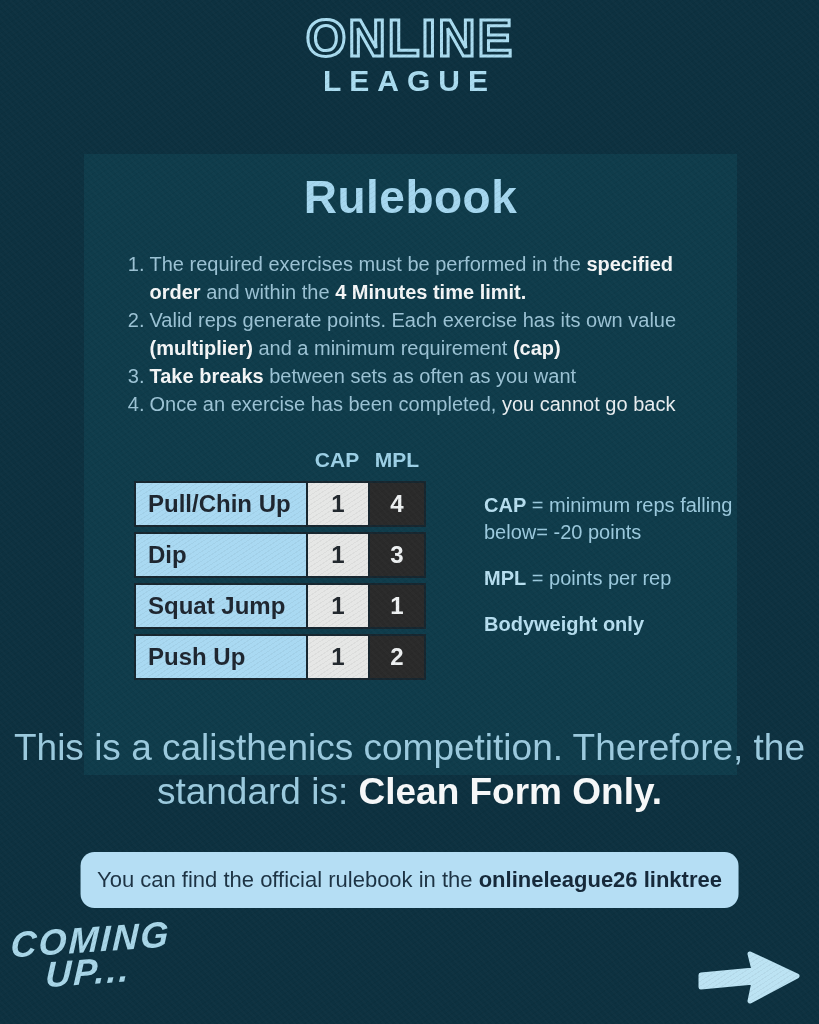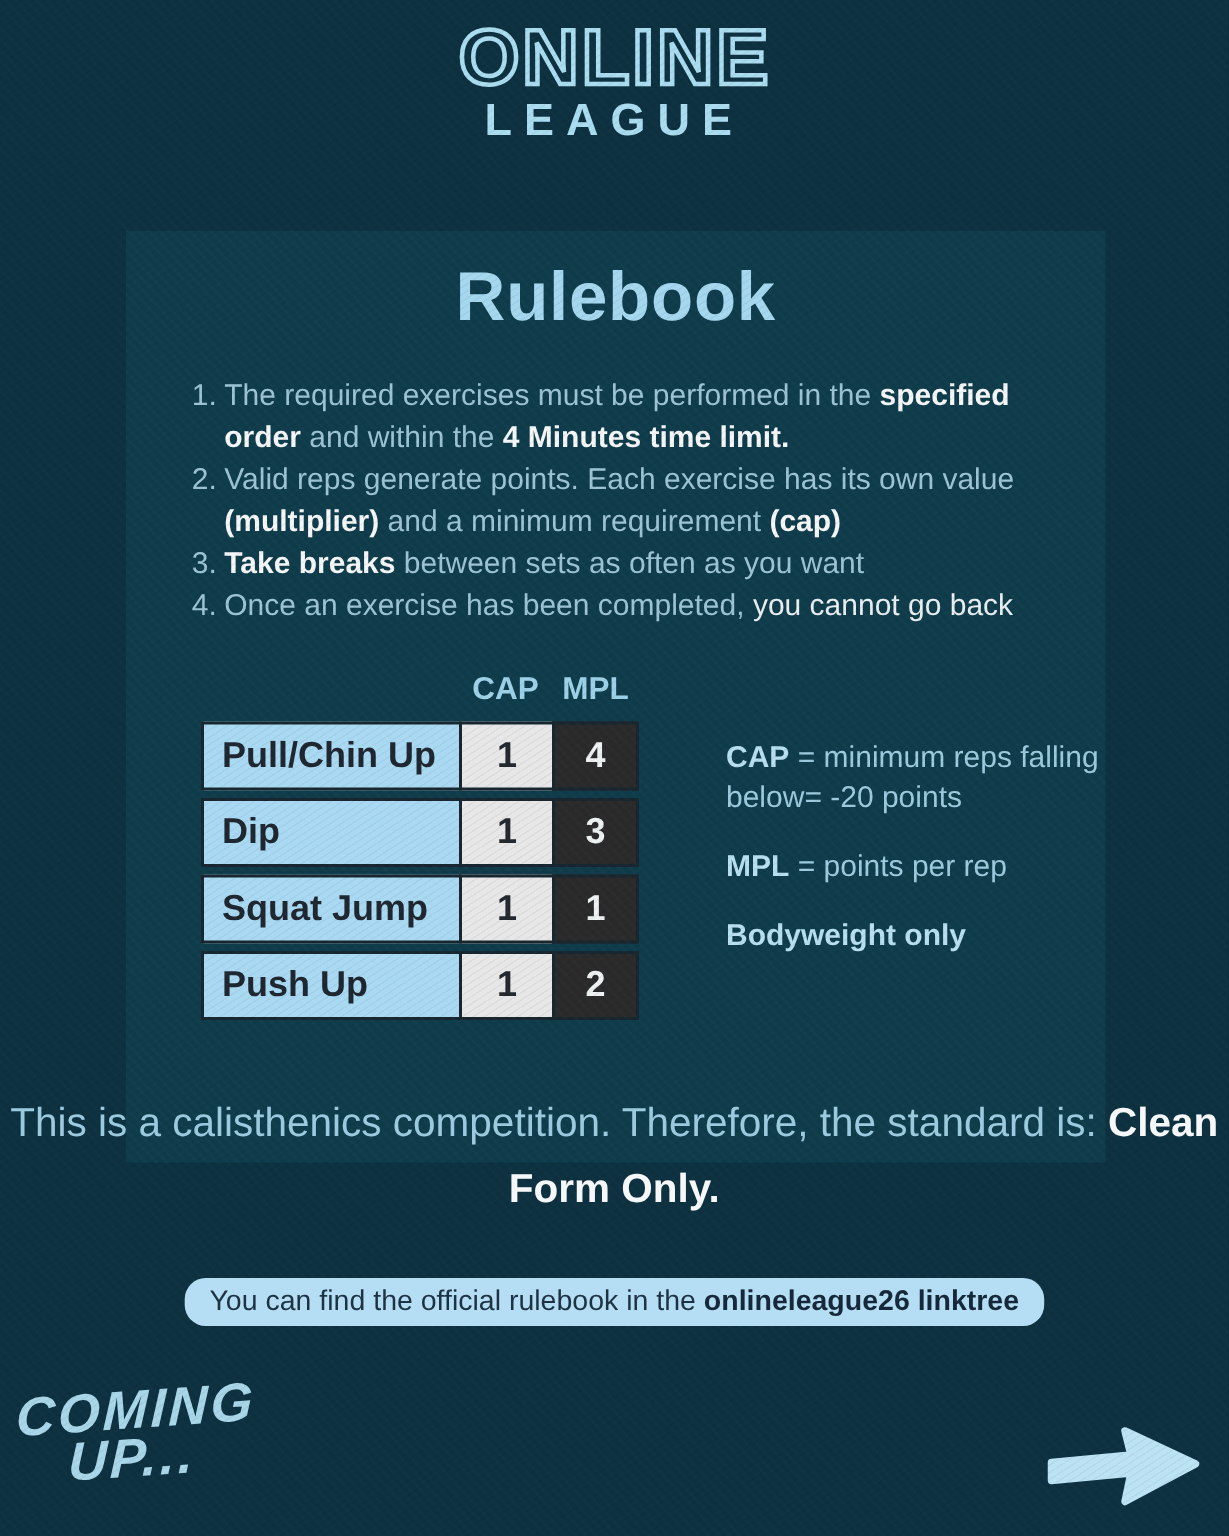--- a/index.html
+++ b/index.html
@@ -61,27 +61,27 @@
   .cell.mpl{background:#2a2a2a;color:#eef1f2;justify-content:center;font-size:24px;font-weight:bold;}
 
   
   .legend{position:absolute;left:400px;top:338px;width:252px;
     font-size:20px;line-height:27px;color:#9ccade;}
   .legend p{margin:0 0 19px 0;}
   .legend .seg-b{color:#b7dff0;font-weight:bold;}
 
   
   .closing{position:absolute;left:0;top:726px;width:100%;text-align:center;
-    font-size:27px;line-height:44px;color:#9bc9dd;z-index:2;}
+    font-size:37px;line-height:44px;color:#9bc9dd;z-index:2;}
   .closing .seg-b{color:#f5f7f8;font-weight:bold;}
 
   
   .pill{position:absolute;top:852px;left:50%;transform:translateX(-50%);
-    background:#b5def4;color:#1d3344;padding:5px 17px;border-radius:14px;
-    font-size:19px;white-space:nowrap;z-index:2;}
+    background:#b5def4;color:#1d3344;padding:15px 17px;border-radius:14px;
+    font-size:22px;white-space:nowrap;z-index:2;}
   .pill .seg-b{color:#16293a;font-weight:bold;}
 
   
   .graffiti{position:absolute;left:10px;top:922px;
     transform:rotate(-4deg) skewX(-6deg);
     color:#a8d6e8;font-weight:bold;font-style:italic;line-height:1;}
   .graffiti .g1{font-size:36px;letter-spacing:2px;}
   .graffiti .g2{font-size:36px;letter-spacing:2px;margin-top:-4px;margin-left:36px;}
 
   

